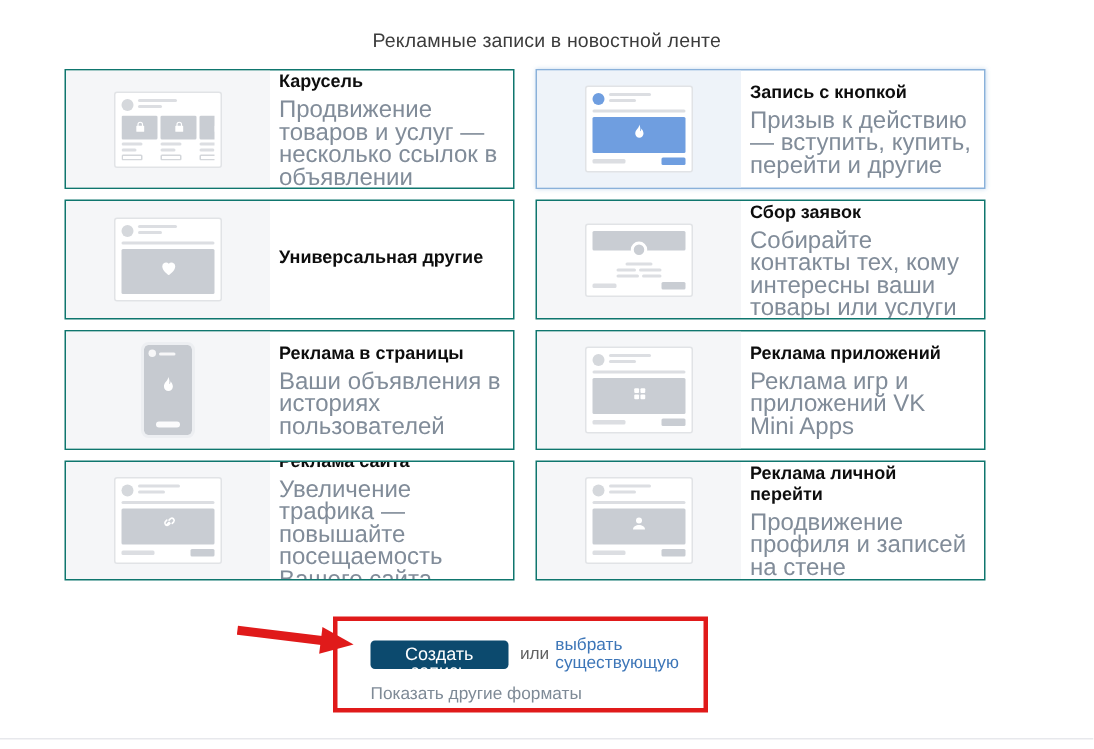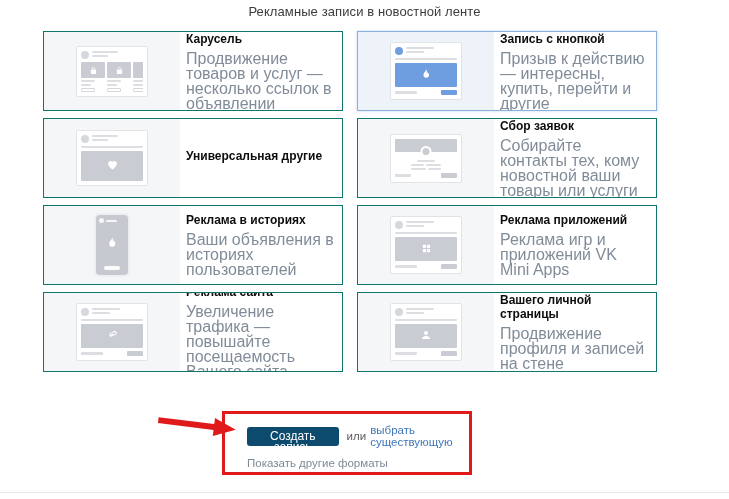--- a/index.html
+++ b/index.html
@@ -1,19 +1,19 @@
 <!DOCTYPE html>
 <html><head>
 <meta charset="utf-8">
 <style>
   * { margin:0; padding:0; box-sizing:border-box; }
   html,body { width:729px; height:499px; background:#fff; overflow:hidden;
               font-family:"Liberation Sans", sans-serif; position:relative; }
 
-  .page-title { text-align:center; font-size:13px; color:#3c3c3c; padding-top:4px; letter-spacing:.1px; }
+  .page-title { text-align:center; font-size:13px; color:#3c3c3c; padding-top:19px; letter-spacing:.1px; }
 
   .grid { margin:12px 0 0 43px; width:614px; display:grid;
           grid-template-columns:300px 300px; column-gap:14px; row-gap:7px; }
 
   .card { display:flex; height:80px; background:#fff; border:1px solid #0f766e;
           border-radius:0; overflow:hidden; cursor:pointer; }
   .card.selected { border-color:#8ab1da; box-shadow:0 0 3px rgba(94,148,204,.35);justify-content:center; }
 
   .thumb { width:136px; flex:none; background:#f5f6f8; display:flex;
            align-items:center; justify-content:center; }
@@ -151,21 +151,21 @@
               </svg></span>
         </div>
         <div class="mp-footer">
           <div class="mp-fline"></div>
           <div class="mp-btn blue"></div>
         </div>
       </div>
     </div>
     <div class="info">
       <div class="card-title">Запись с кнопкой</div>
-      <div class="card-desc">Призыв к действию — интересны, купить, перейти и другие</div>
+      <div class="card-desc">Призыв к действию — вступить, купить, перейти и другие</div>
     </div>
   </div>
 
   <div class="card">
     <div class="thumb">
       <div class="mini-post">
         <div class="mp-header">
           <div class="mp-ava"></div>
           <div class="mp-hlines">
             <div class="l" style="width:26px"></div>
@@ -201,39 +201,39 @@
             <div class="s" style="width:13px"></div>
         </div>
         <div class="mp-footer">
           <div class="mp-fline" style="width:16px"></div>
           <div class="mp-btn"></div>
         </div>
       </div>
     </div>
     <div class="info">
       <div class="card-title">Сбор заявок</div>
-      <div class="card-desc">Собирайте контакты тех, кому новостной ваши товары или услуги</div>
+      <div class="card-desc">Собирайте контакты тех, кому интересны ваши товары или услуги</div>
     </div>
   </div>
 
   <div class="card">
     <div class="thumb">
       <div class="story-phone">
         <div class="story-head">
           <div class="story-ava"></div>
           <div class="story-line"></div>
         </div>
         <div class="story-flame"><svg width="13" height="13" viewBox="0 0 24 24">
               <path d="M12 2c1.2 4.2-5 6.5-5 12a5.5 5.5 0 0 0 11 0c0-3-1.7-5-3-6.6.2 2.1-.5 3.2-1.7 3.6C14 9 14.3 5 12 2z" fill="#fff"></path>
             </svg></div>
         <div class="story-btn"></div>
       </div>
     </div>
     <div class="info">
-      <div class="card-title">Реклама в историях</div>
+      <div class="card-title">Реклама в страницы</div>
       <div class="card-desc">Ваши объявления в историях пользователей</div>
     </div>
   </div>
 
   <div class="card">
     <div class="thumb">
       <div class="mini-post">
         <div class="mp-header">
           <div class="mp-ava"></div>
           <div class="mp-hlines">
@@ -311,21 +311,21 @@
                 </g>
               </svg></span>
         </div>
         <div class="mp-footer">
           <div class="mp-fline"></div>
           <div class="mp-btn"></div>
         </div>
       </div>
     </div>
     <div class="info">
-      <div class="card-title">Вашего личной страницы</div>
+      <div class="card-title">Реклама личной перейти</div>
       <div class="card-desc">Продвижение профиля и записей на стене</div>
     </div>
   </div>
 
 </div>
 
 <svg class="red-arrow" width="84" height="28" viewBox="0 0 84 28">
   <g transform="rotate(7 40 12)">
     <rect x="0" y="9" width="58" height="6" fill="#e01a1a"></rect>
     <polygon points="56,3 78,12 56,21" fill="#e01a1a"></polygon>

